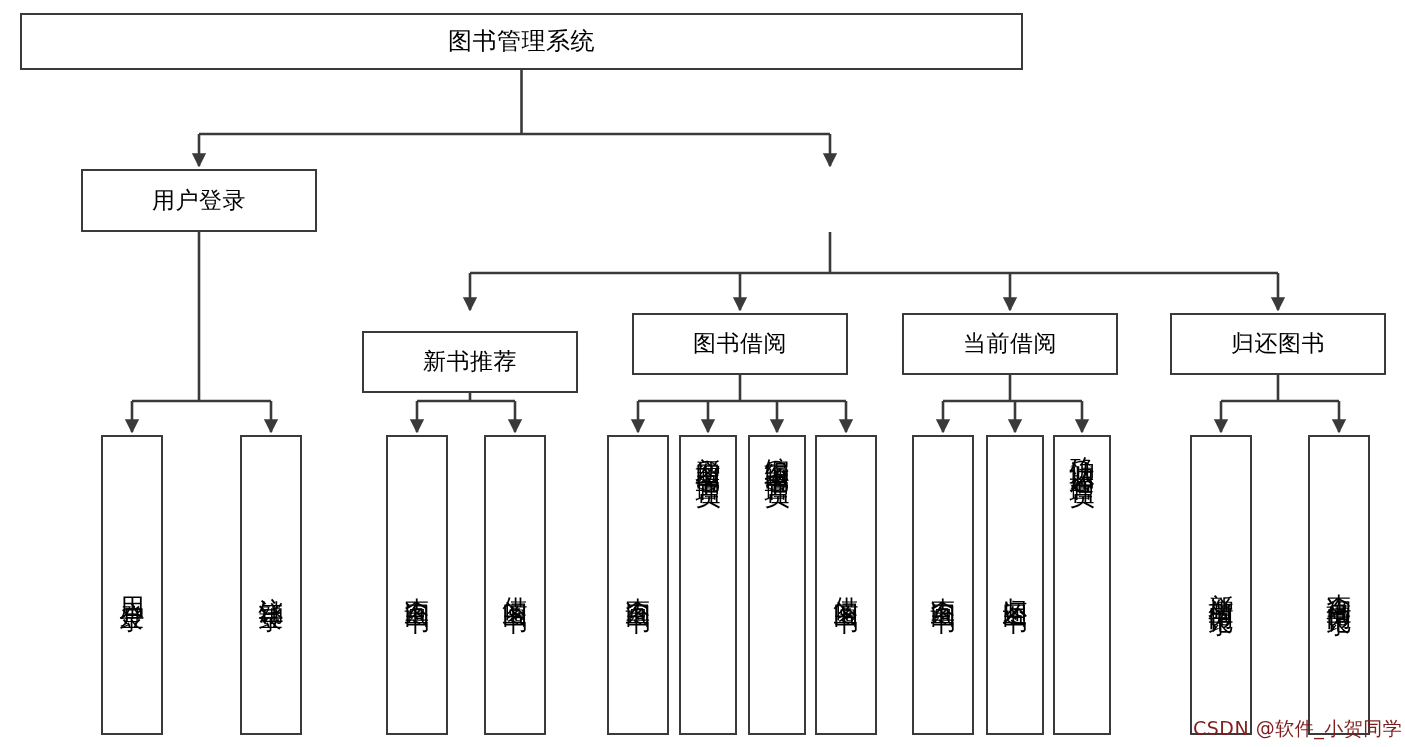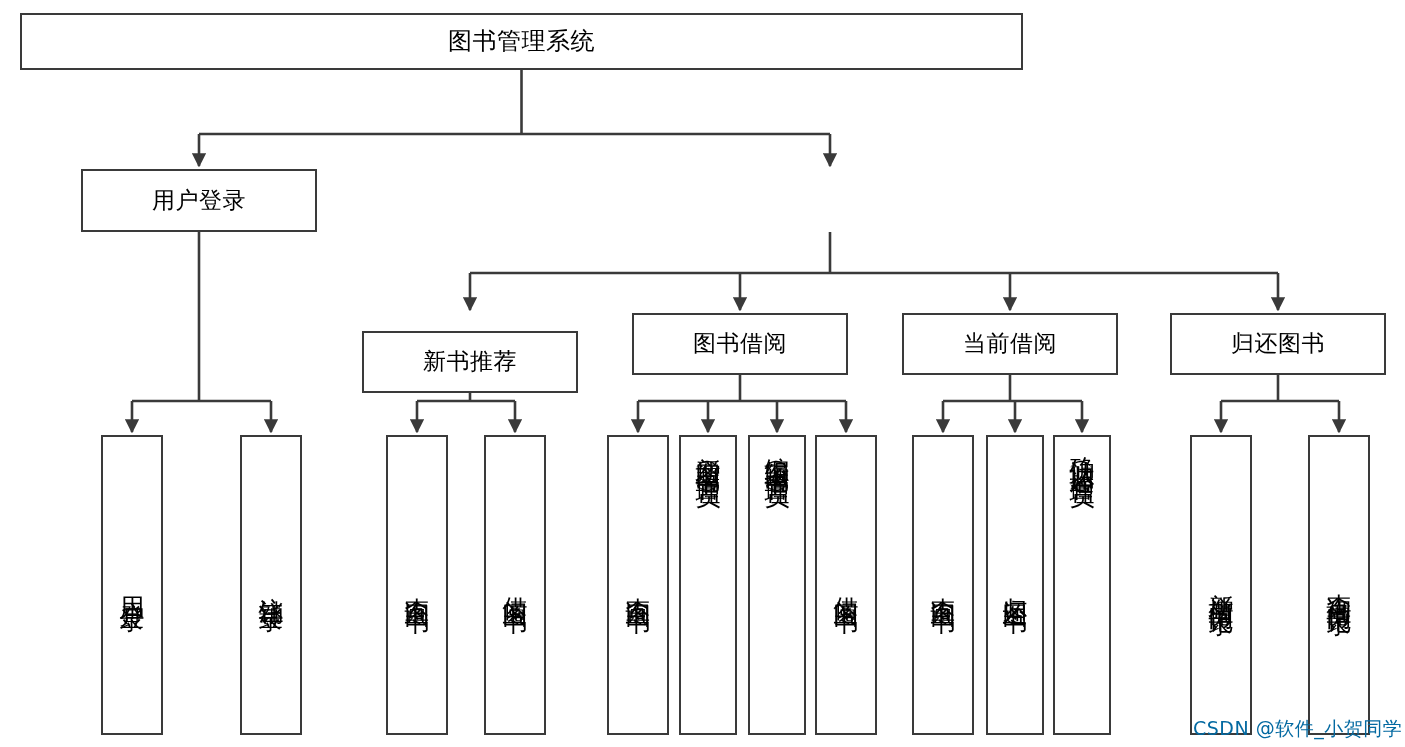--- a/index.html
+++ b/index.html
@@ -65,21 +65,21 @@
     line-height: 1;
     white-space: nowrap;
     text-align: start;
   }
   .node.vert.center .node-label {
     align-self: center;
     margin-top: 0;
   }
   .watermark {
     position: absolute;
-    color: #0369a1;
+    color: #7f1d1d;
     font-size: 19px;
     letter-spacing: 0.5px;
     white-space: nowrap;
     user-select: none;
   }
 </style>
 </head>
 <body>
 
 <div id="diagram-root">

